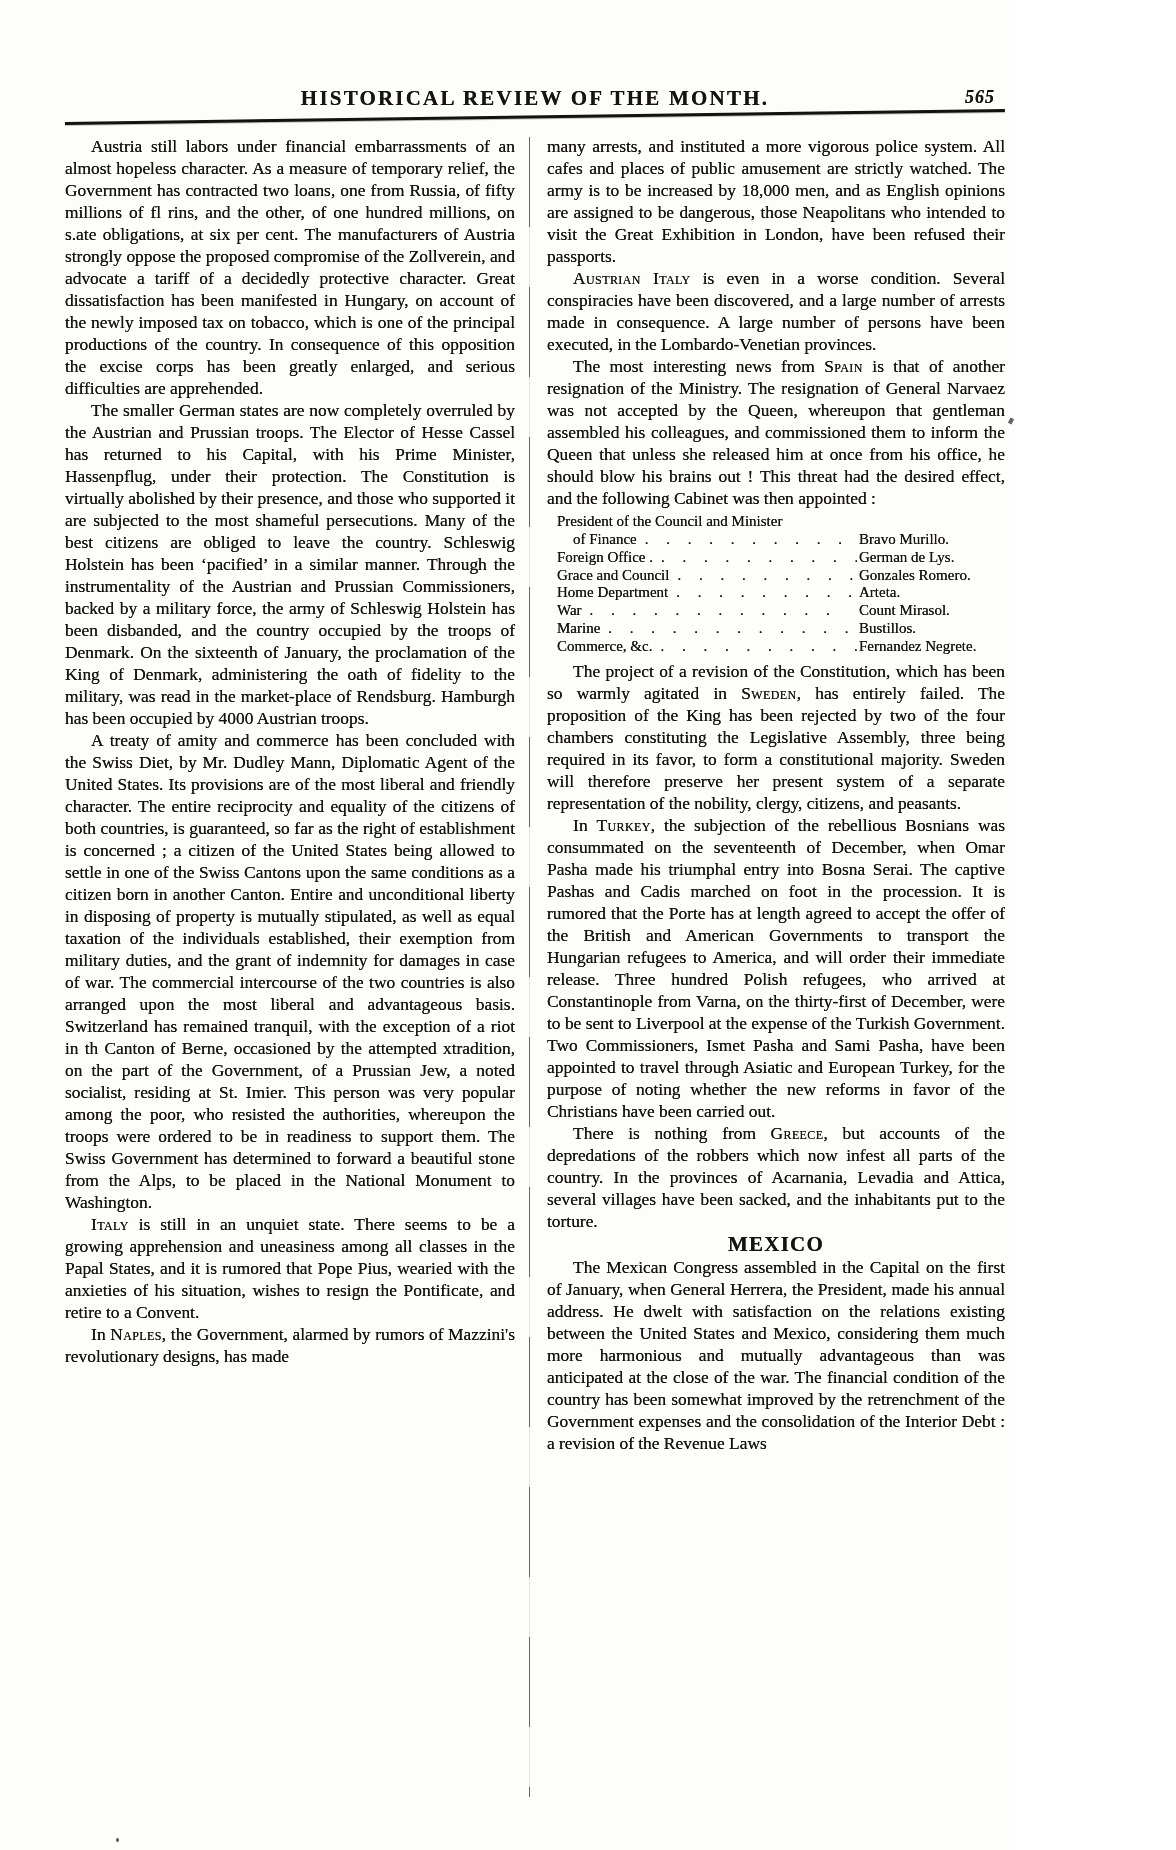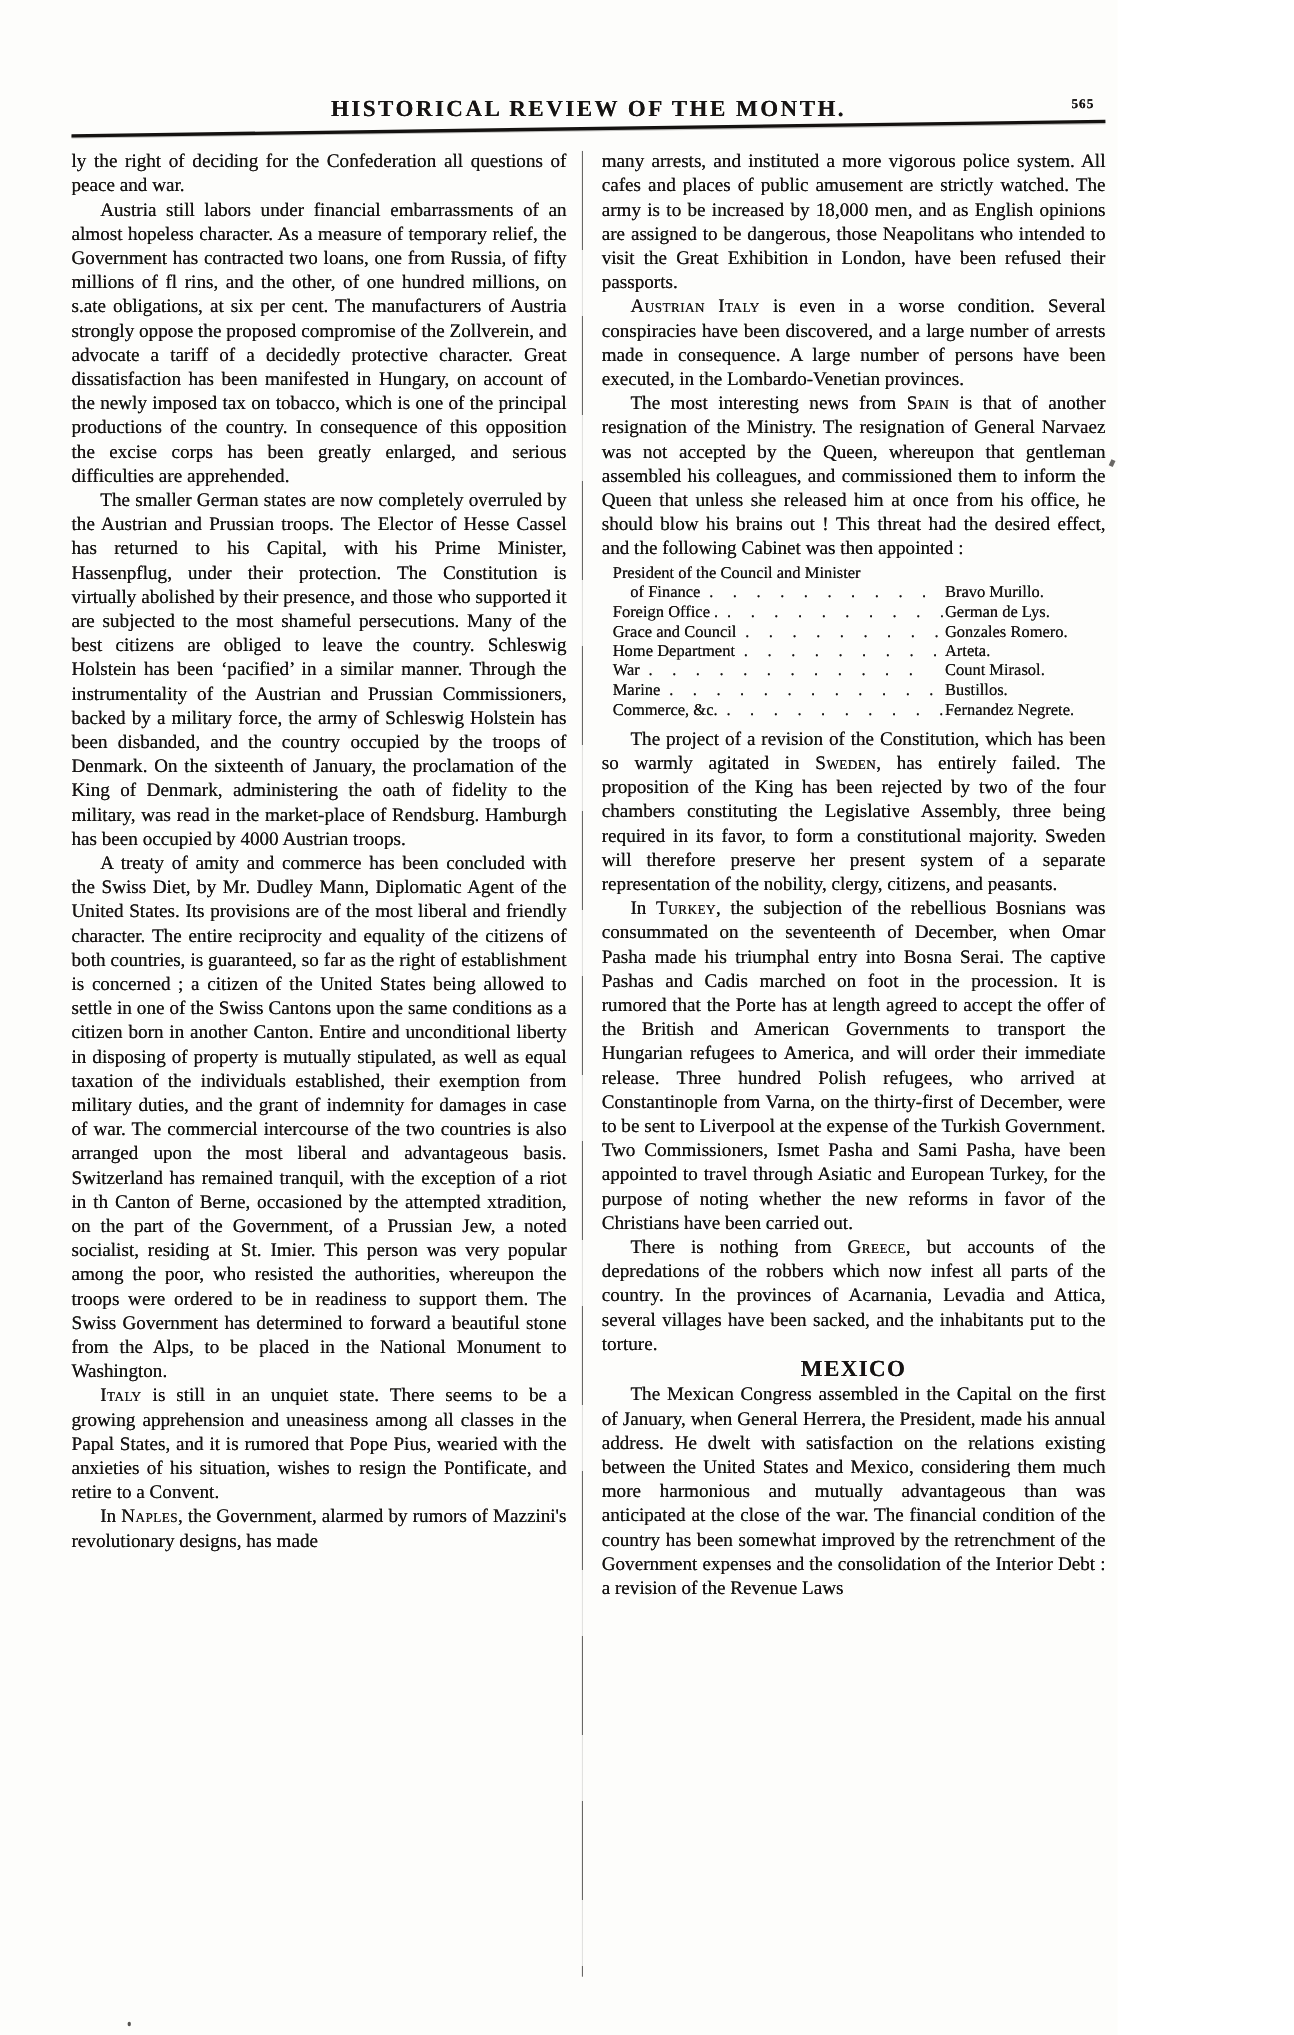--- a/index.html
+++ b/index.html
@@ -9,22 +9,22 @@
     font-family:"Liberation Serif","DejaVu Serif",serif;
     color:var(--ink,#161413);
   }
   .content { position:absolute; left:65px; top:0; width:940px; }
   .header { position:relative; height:40px; margin-top:86px; }
   .title {
     text-align:center; font-weight:bold; font-size:21px; letter-spacing:2.2px;
     text-shadow:0 0 .5px rgba(10,10,10,.85);
   }
   .pageno {
-    position:absolute; right:10px; top:1px; font-weight:bold; font-size:12px;
-    letter-spacing:1px; text-shadow:0 0 .5px rgba(10,10,10,.85);
+    position:absolute; right:10px; top:1px; font-weight:bold; font-size:18px;
+    letter-spacing:1px; text-shadow:0 0 .5px rgba(10,10,10,.85);font-style:italic;
   }
   .rule {
     position:relative; height:3.2px; background:#141210; margin-top:-4px;
     transform:rotate(-0.8deg); transform-origin:left center;
     box-shadow:0 1px 0 rgba(20,18,16,.25);
   }
   .cols { position:relative; display:flex; gap:32px; margin-top:10px; }
   .col { text-shadow:0 0 .55px rgba(15,13,12,.9); }
   .col-left  { width:450px; }
   .col-right { width:458px; }
@@ -76,21 +76,20 @@
 
 <div class="page" style="--ink: #161413; --paper: #fdfdfb;">
   <div class="content">
     <div class="header">
       <div class="title">HISTORICAL REVIEW OF THE MONTH.</div>
       <div class="pageno">565</div>
     </div>
     <div class="rule"></div>
     <div class="cols">
       <div class="col col-left">
-          <p class="para">ly the right of deciding for the Confederation all questions of peace and war.</p>
           <p class="para indent">Austria still labors under financial embarrassments of an almost hopeless character.  As a measure of temporary relief, the Government has contracted two loans, one from Russia, of fifty millions of fl rins, and the other, of one hundred millions, on s.ate obligations, at six per cent.  The manufacturers of Austria strongly oppose the proposed compromise of the Zollverein, and advocate a tariff of a decidedly protective character. Great dissatisfaction has been manifested in Hungary, on account of the newly imposed tax on tobacco, which is one of the principal productions of the country.  In consequence of this opposition the excise corps has been greatly enlarged, and serious difficulties are apprehended.</p>
           <p class="para indent">The smaller German states are now completely overruled by the Austrian and Prussian troops. The Elector of Hesse Cassel has returned to his Capital, with his Prime Minister, Hassenpflug, under their protection.  The Constitution is virtually abolished by their presence, and those who supported it are subjected to the most shameful persecutions.  Many of the best citizens are obliged to leave the country.  Schleswig Holstein has been ‘pacified’ in a similar manner.  Through the instrumentality of the Austrian and Prussian Commissioners, backed by a military force, the army of Schleswig Holstein has been disbanded, and the country occupied by the troops of Denmark. On the sixteenth of January, the proclamation of the King of Denmark, administering the oath of fidelity to the military, was read in the market-place of Rendsburg.  Hamburgh has been occupied by 4000 Austrian troops.</p>
           <p class="para indent">A treaty of amity and commerce has been concluded with the Swiss Diet, by Mr. Dudley Mann, Diplomatic Agent of the United States.  Its provisions are of the most liberal and friendly character.  The entire reciprocity and equality of the citizens of both countries, is guaranteed, so far as the right of establishment is concerned ; a citizen of the United States being allowed to settle in one of the Swiss Cantons upon the same conditions as a citizen born in another Canton.  Entire and unconditional liberty in disposing of property is mutually stipulated, as well as equal taxation of the individuals established, their exemption from military duties, and the grant of indemnity for damages in case of war.  The commercial intercourse of the two countries is also arranged upon the most liberal and advantageous basis. Switzerland has remained tranquil, with the exception of a riot in th  Canton of Berne, occasioned by the attempted  xtradition, on the part of the Government, of a Prussian Jew, a noted socialist, residing at St. Imier.  This person was very popular among the poor, who resisted the authorities, whereupon the troops were ordered to be in readiness to support them.  The Swiss Government has determined to forward a beautiful stone from the Alps, to be placed in the National Monument to Washington.</p>
           <p class="para indent"><span class="sc">Italy</span> is still in an unquiet state.  There seems to be a growing apprehension and uneasiness among all classes in the Papal States, and it is rumored that Pope Pius, wearied with the anxieties of his situation, wishes to resign the Pontificate, and retire to a Convent.</p>
           <p class="para indent">In <span class="sc">Naples</span>, the Government, alarmed by rumors of Mazzini's revolutionary designs, has made</p>
         </div>
       <div class="col col-right">
           <p class="para">many arrests, and instituted a more vigorous police system.  All cafes and places of public amusement are strictly watched.  The army is to be increased by 18,000 men, and as English opinions are assigned to be dangerous, those Neapolitans who intended to visit the Great Exhibition in London, have been refused their passports.</p>
           <p class="para indent"><span class="sc">Austrian</span> <span class="sc">Italy</span> is even in a worse condition. Several conspiracies have been discovered, and a large number of arrests made in consequence.  A large number of persons have been executed, in the Lombardo-Venetian provinces.</p>
           <p class="para indent">The most interesting news from <span class="sc">Spain</span> is that of another resignation of the Ministry.  The resignation of General Narvaez was not accepted by the Queen, whereupon that gentleman assembled his colleagues, and commissioned them to inform the Queen that unless she released him at once from his office, he should blow his brains out ! This threat had the desired effect, and the following Cabinet was then appointed :</p>

